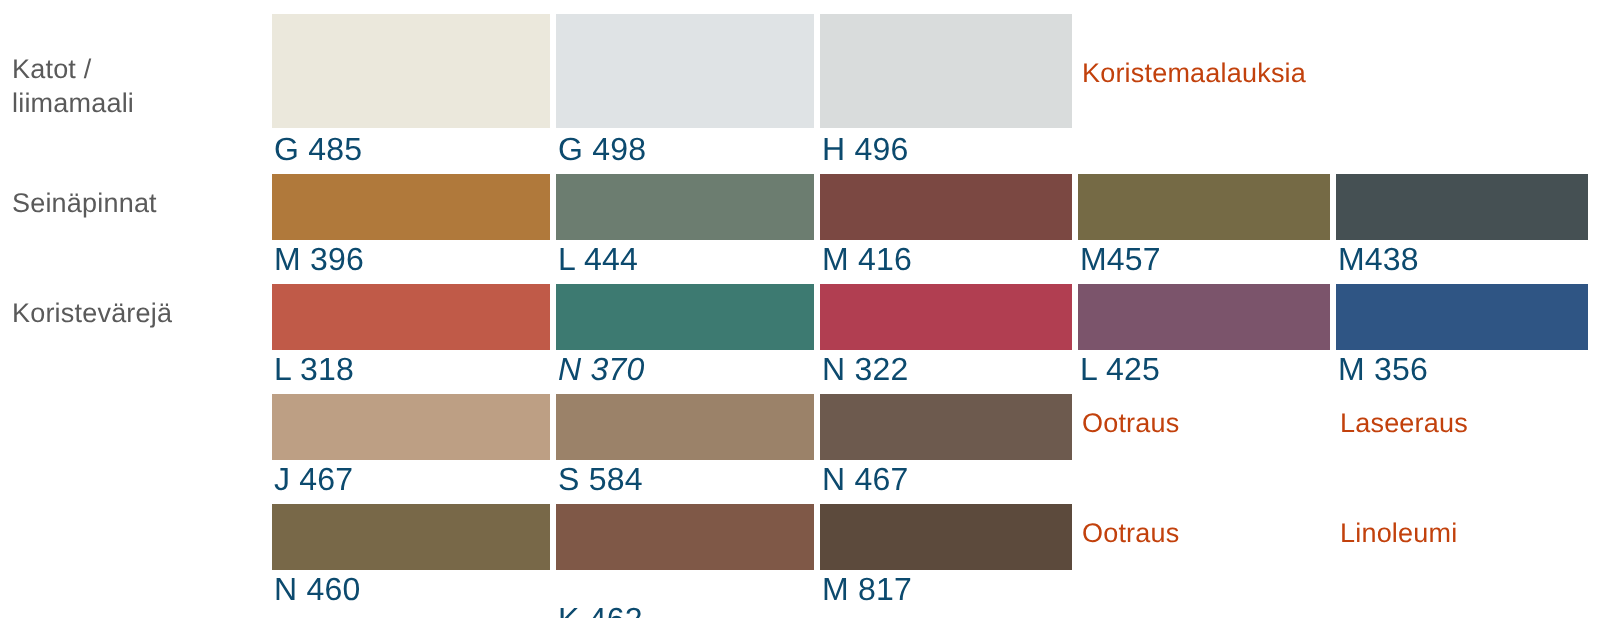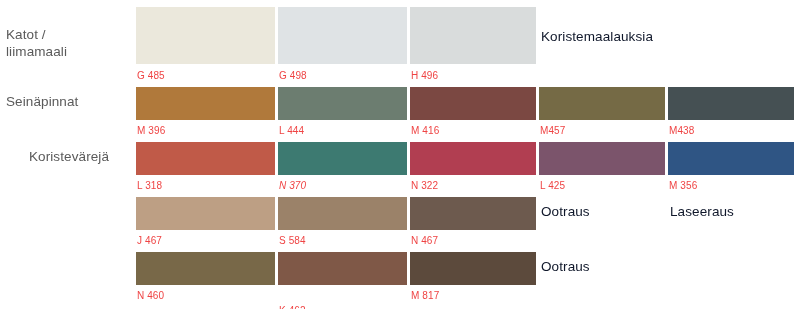--- a/index.html
+++ b/index.html
@@ -37,33 +37,33 @@
 
   
   .swatch {
     position: absolute;
     box-sizing: border-box;
   }
 
   
   .code {
     position: absolute;
-    font-size: 10px;
+    font-size: 16px;
     line-height: 15px;
-    color: #ef4444;
+    color: #0c4a6e;
     white-space: nowrap;
     letter-spacing: 0.1px;
   }
 
   
   .text-cell {
     position: absolute;
     font-size: 13.5px;
     line-height: 17px;
-    color: #0f172a;
+    color: #c2410c;
     white-space: nowrap;
     letter-spacing: 0.1px;
   }
 </style>
 </head>
 <body>
 
 <div id="palette-sheet">
 
   <div class="row-label" style="top:26px;">
@@ -89,21 +89,21 @@
   <div class="swatch" style="left:410px; top:87px; width:126px; height:33px; background:#7b4842;"></div>
   <div class="swatch" style="left:539px; top:87px; width:126px; height:33px; background:#756a45;"></div>
   <div class="swatch" style="left:668px; top:87px; width:126px; height:33px; background:#455053;"></div>
 
   <div class="code" style="left:137px; top:123px;">M 396</div>
   <div class="code" style="left:279px; top:123px;">L 444</div>
   <div class="code" style="left:411px; top:123px;">M 416</div>
   <div class="code" style="left:540px; top:123px;">M457</div>
   <div class="code" style="left:669px; top:123px;">M438</div>
 
-  <div class="row-label" style="top:148px;text-align:center;">
+  <div class="row-label" style="top:148px;">
     <span class="label-line">Koristevärejä</span>
   </div>
 
   <div class="swatch" style="left:136px; top:142px; width:139px; height:33px; background:#c05a48;"></div>
   <div class="swatch" style="left:278px; top:142px; width:129px; height:33px; background:#3d7a71;"></div>
   <div class="swatch" style="left:410px; top:142px; width:126px; height:33px; background:#b13e51;"></div>
   <div class="swatch" style="left:539px; top:142px; width:126px; height:33px; background:#7b546b;"></div>
   <div class="swatch" style="left:668px; top:142px; width:126px; height:33px; background:#2f5584;"></div>
 
   <div class="code" style="left:137px; top:178px;">L 318</div>
@@ -121,18 +121,19 @@
 
   <div class="code" style="left:137px; top:233px;">J 467</div>
   <div class="code" style="left:279px; top:233px;">S 584</div>
   <div class="code" style="left:411px; top:233px;text-align:center;">N 467</div>
 
 
   <div class="swatch" style="left:136px; top:252px; width:139px; height:33px; background:#786848;"></div>
   <div class="swatch" style="left:278px; top:252px; width:129px; height:33px; background:#7f5847;"></div>
   <div class="swatch" style="left:410px; top:252px; width:126px; height:33px; background:#5c4a3c;"></div>
   <div class="text-cell" style="left:541px; top:258px;">Ootraus</div>
+  <div class="text-cell" style="left:670px; top:258px;">Linoleumi</div>
 
   <div class="code" style="left:137px; top:288px;">N 460</div>
   <div class="code" style="left:279px; top:288px;margin-top:15px;">K 462</div>
   <div class="code" style="left:411px; top:288px;">M 817</div>
 
 </div>
 
 </body></html>

